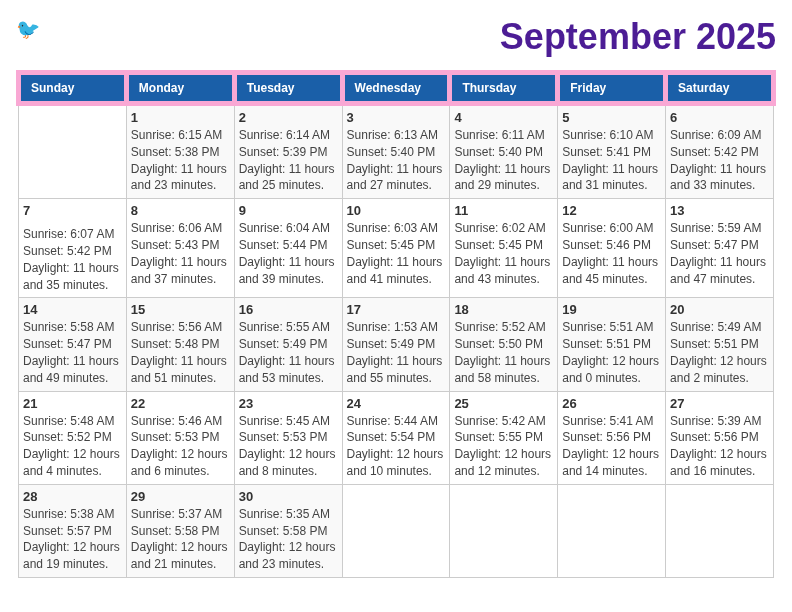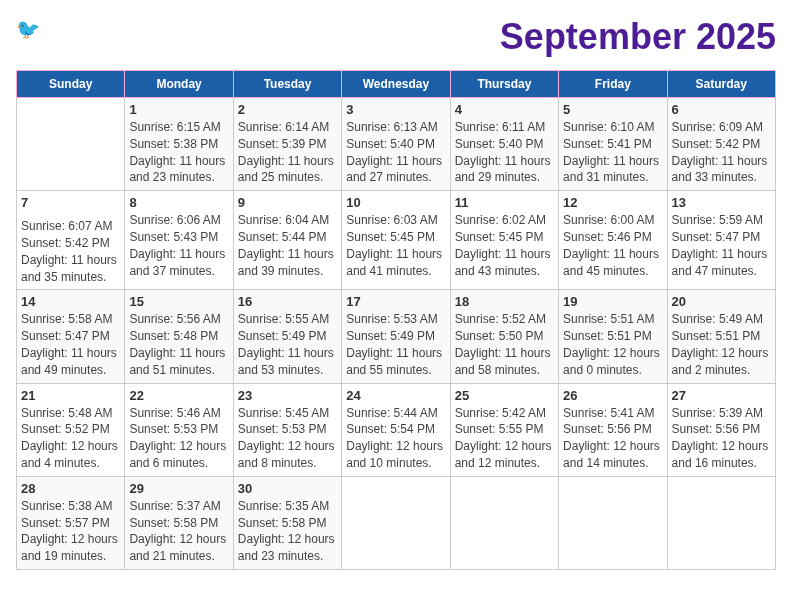--- a/index.html
+++ b/index.html
@@ -47,24 +47,24 @@
       color: #555;
     }
     table {
       width: 100%;
       border-collapse: collapse;
       font-size: 10.5px;
     }
     thead tr th {
       background-color: #1a5fa8;
       color: #fff;
-      padding: 6px 16px;
-      text-align: center;
+      padding: 6px 10px;
+      text-align: left;
       font-size: 12px;
-      border: 1px solid #f9a8d4;
+      border: 5px solid #f9a8d4;
     }
     tbody tr td {
       vertical-align: top;
       border: 1px solid #ccc;
       padding: 4px;
       width: calc(100% / 7);
       min-height: 80px;
       background: #fff;
     }
     tbody tr:nth-child(odd) td {
@@ -226,21 +226,21 @@
         </td>
         <td>
           <span class="day-num">16</span>
           <div class="day-info" style="white-space: pre-line;">Sunrise: 5:55 AM
 Sunset: 5:49 PM
 Daylight: 11 hours
 and 53 minutes.</div>
         </td>
         <td>
           <span class="day-num">17</span>
-          <div class="day-info" style="white-space: pre-line;">Sunrise: 5:53 AM
+          <div class="day-info" style="white-space: pre-line;">Sunrise: 1:53 AM
 Sunset: 5:49 PM
 Daylight: 11 hours
 and 55 minutes.</div>
         </td>
         <td>
           <span class="day-num">18</span>
           <div class="day-info" style="white-space: pre-line;">Sunrise: 5:52 AM
 Sunset: 5:50 PM
 Daylight: 11 hours
 and 58 minutes.</div>

